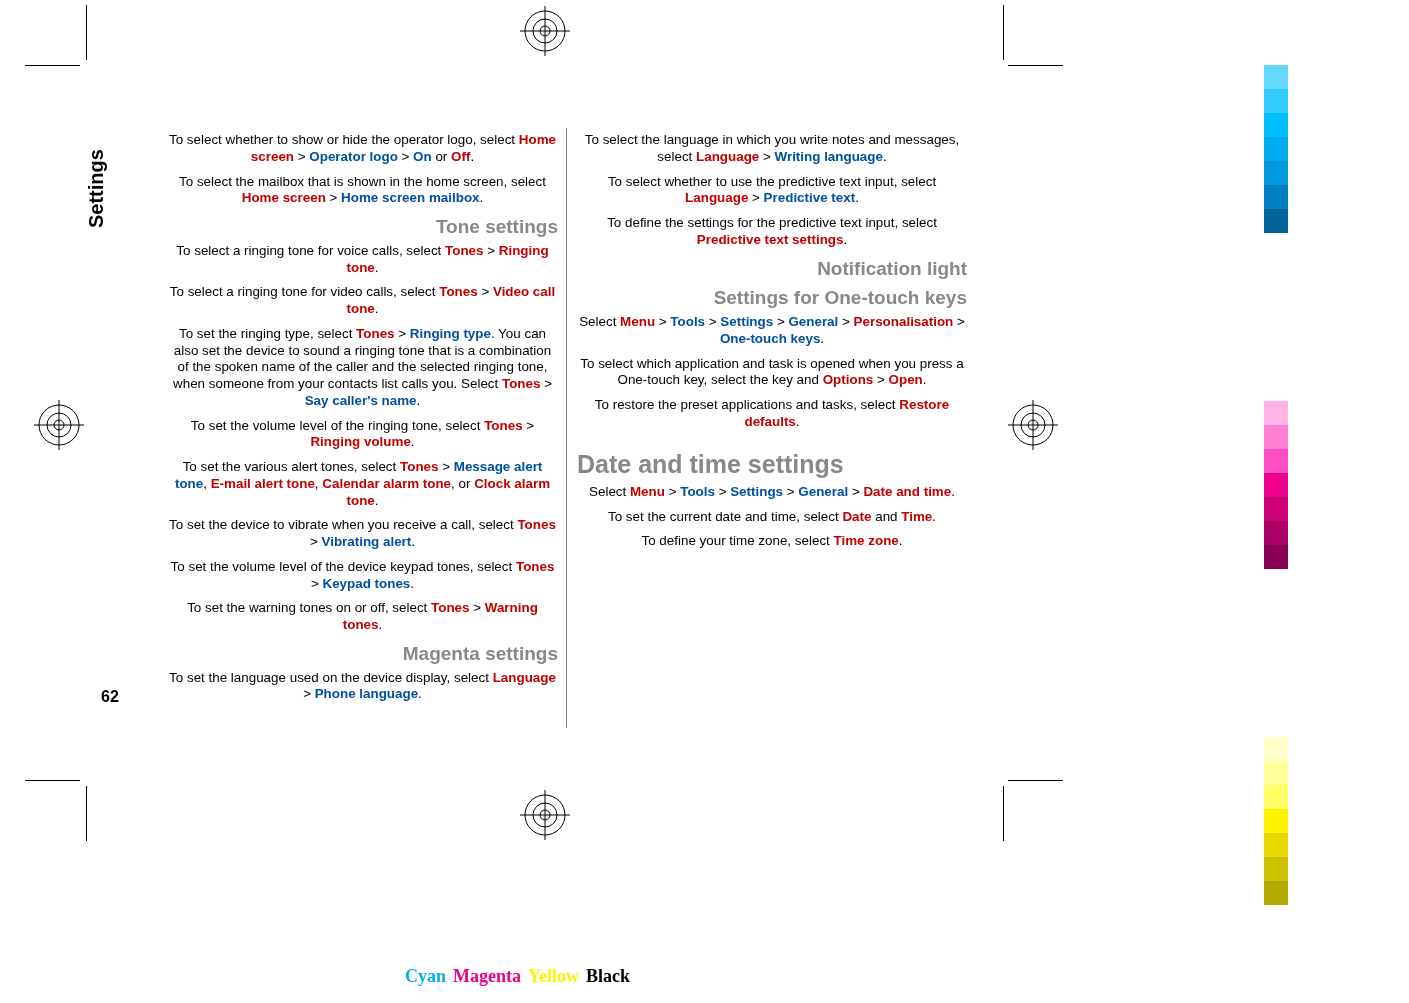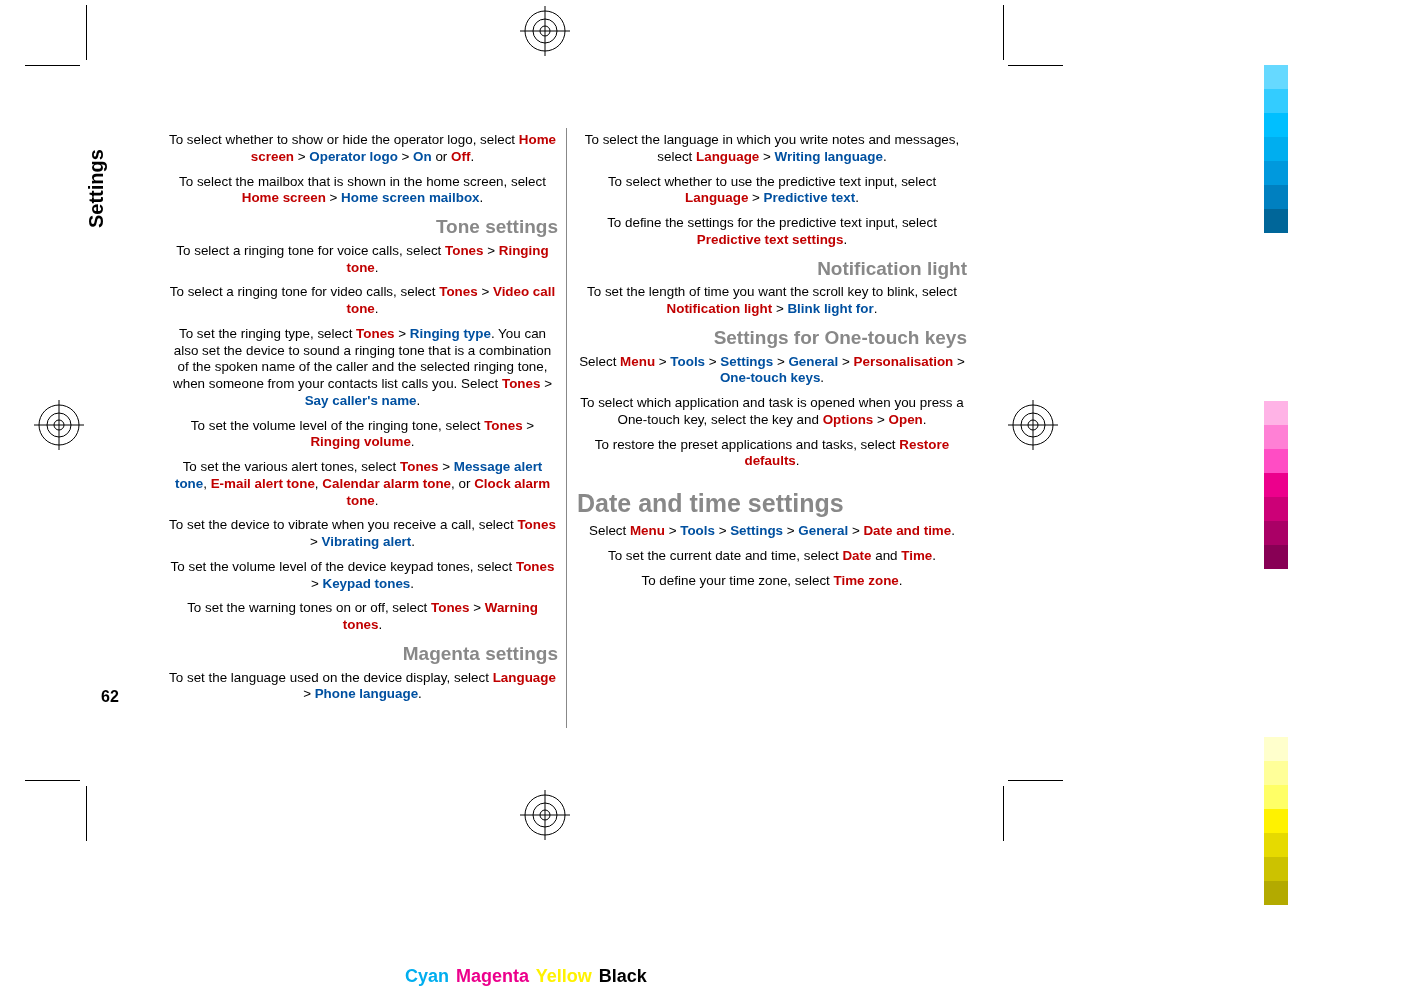--- a/index.html
+++ b/index.html
@@ -52,21 +52,21 @@
   .cb { width: 24px; height: 24px; }
 
   
   .cmyk-footer {
     position: absolute;
     left: 405px;
     top: 966px;
     font-size: 18px;
     font-weight: bold;
   }
-  .cmyk-footer span { margin-right: 2px; }
+  .cmyk-footer span { margin-right: 2px; font-family: Liberation Serif, serif; }
   .cmyk-cyan { color: #00aeef; }
   .cmyk-magenta { color: #ec008c; }
   .cmyk-yellow { color: #fff200; }
   .cmyk-black { color: #000; }
 
   
   .tab-label {
     position: absolute;
     left: 0px;
     top: 120px;
@@ -288,23 +288,20 @@
         <span>To select whether to use the predictive text input, select </span><span class="link-red">Language</span><span> &gt; </span><span class="link-blue">Predictive text</span><span>.</span>
       </div>
 
       <div class="p">
         <span>To define the settings for the predictive text input, select </span><span class="link-red">Predictive text settings</span><span>.</span>
       </div>
 
       <div class="h-sub">Notification light</div>
 
 
-      <div class="p">
-        <span>To set the length of time you want the scroll key to blink, select </span><span class="link-red">Notification light</span><span> &gt; </span><span class="link-blue">Blink light for</span><span>.</span>
-      </div>
 
 
       <div class="h-sub">Settings for One-touch keys</div>
 
       <div class="p">
         <span>Select </span><span class="link-red">Menu</span><span> &gt; </span><span class="link-blue">Tools</span><span> &gt; </span><span class="link-blue">Settings</span><span> &gt; </span><span class="link-blue">General</span><span> &gt; </span><span class="link-red">Personalisation</span><span> &gt; </span><span class="link-blue">One-touch keys</span><span>.</span>
       </div>
 
       <div class="p">
         <span>To select which application and task is opened when you press a One-touch key, select the key and </span><span class="link-red">Options</span><span> &gt; </span><span class="link-red">Open</span><span>.</span>

